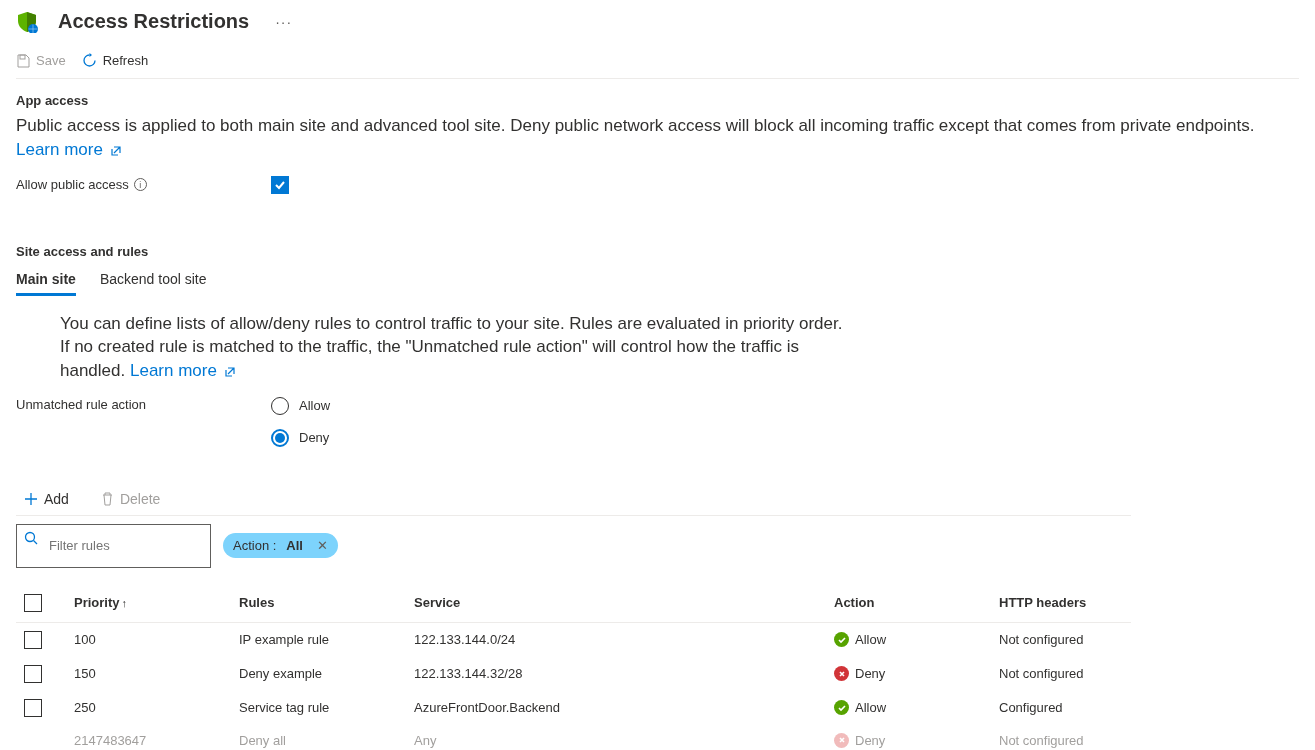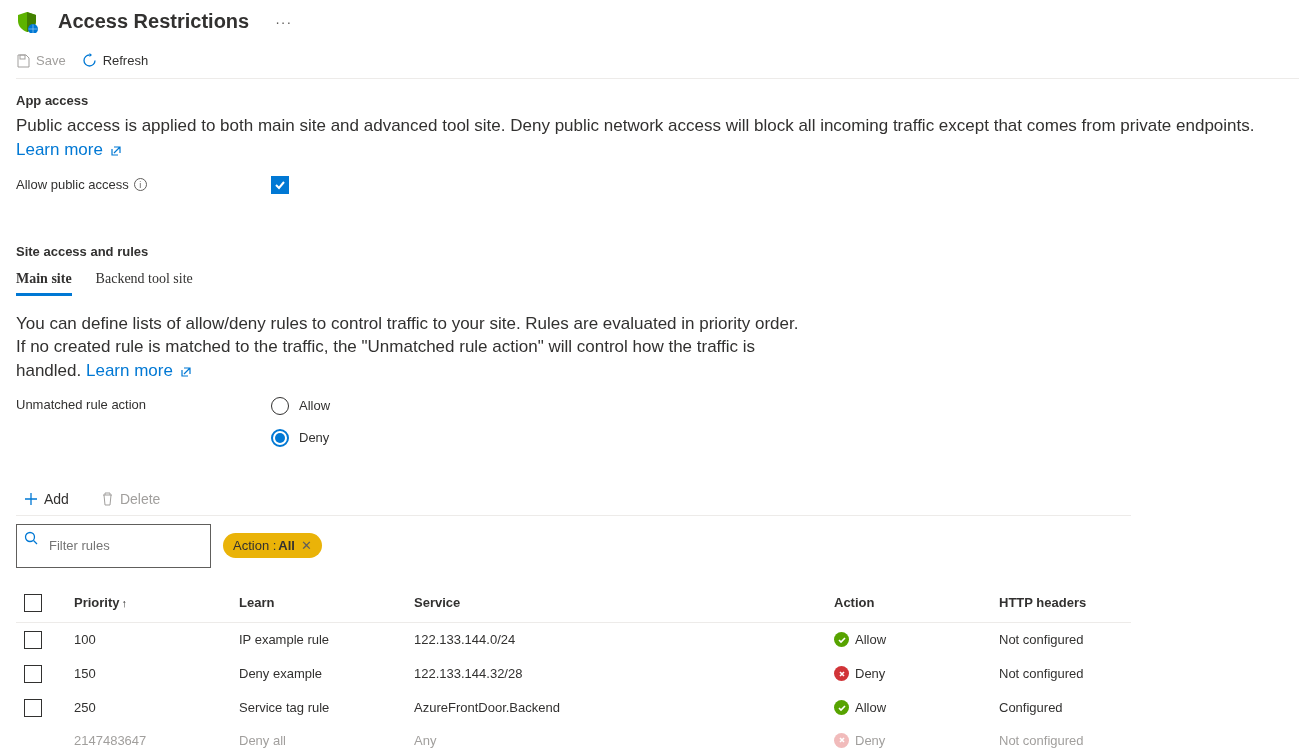--- a/index.html
+++ b/index.html
@@ -30,46 +30,46 @@
   .fieldrow { display: flex; align-items: center; margin-bottom: 10px; }
   .fieldrow .label { width: 255px; display: flex; align-items: center; gap: 5px; }
   .info-icon { width: 13px; height: 13px; border: 1px solid #605e5c; border-radius: 50%; display: inline-flex; align-items: center; justify-content: center; font-size: 9px; color: #605e5c; }
   .checkbox-box {
     width: 18px; height: 18px;
     background: #0078d4;
     display: flex; align-items: center; justify-content: center;
     cursor: pointer;
   }
   .sect2 { margin-top: 50px; }
-  .tabs { display: flex; gap: 24px; border-bottom: none; margin-bottom: 16px; font-family: Liberation Serif, serif; }
+  .tabs { display: flex; gap: 24px; border-bottom: none; margin-bottom: 16px; }
   .tab { padding: 6px 0; cursor: pointer; font-size: 14px; }
   .tab.active { font-weight: 600; border-bottom: 3px solid #0078d4; }
   .radio-row { display: flex; align-items: center; gap: 10px; margin-bottom: 14px; }
   .radio-outer { width: 18px; height: 18px; border: 1px solid #323130; border-radius: 50%; display:flex; align-items:center; justify-content:center; cursor:pointer; }
   .radio-outer.selected { border: 2px solid #0078d4; }
   .radio-inner { width: 10px; height: 10px; background:#0078d4; border-radius:50%; }
   .actionbar { display:flex; gap:32px; margin-top: 30px; margin-bottom: 8px; padding-left: 8px; }
   .actionbar .toolbar-item { font-size: 14px; }
   .ruler { border: none; border-top: 1px solid #edebe9; margin: 6px 0 8px 0; width: 1115px; }
   .filter-row { display:flex; gap:12px; align-items:center; margin-bottom: 16px; }
   .filter-input { position: relative; }
   .filter-input input {
     width: 195px; height: 44px;
     border: 1px solid #605e5c;
     padding: 0 8px 0 32px;
     font-size: 13px;
     outline: none;
   }
   .filter-input .search-ic { position:absolute; left:8px; top:7px; }
   .chip {
-    background: #eab308;
+    background: #7dd3fc;
     border-radius: 14px;
     padding: 5px 10px;
     font-size: 13px;
-    display:flex; align-items:center; gap:2px;
+    display:flex; align-items:center; gap:10px;
     cursor: pointer;
   }
   .chip .b { font-weight: 600; }
   .chip .x { color: #605e5c; cursor:pointer; margin-left: 4px; }
   table.rules {
     width: 1115px;
     border-collapse: collapse;
     font-size: 13px;
   }
   table.rules th {
@@ -158,21 +158,21 @@
         </svg>
     </div>
   </div>
 
   <div class="sect2">
     <div class="section-head">Site access and rules</div>
     <div class="tabs">
       <div class="tab active">Main site</div>
       <div class="tab">Backend tool site</div>
     </div>
-    <div class="desc" style="max-width:790px;">
+    <div class="desc" style="max-width:790px;margin-left:44px;">
       <span>You can define lists of allow/deny rules to control traffic to your site. Rules are evaluated in priority order. If no created rule is matched to the traffic, the "Unmatched rule action" will control how the traffic is handled.</span>
       <a class="link">
         <span>Learn more</span>
         <svg width="12" height="12" viewBox="0 0 12 12">
             <path d="M4 2h6v6M10 2 L4 8" stroke="#0078d4" fill="none" stroke-width="1.2"></path>
             <path d="M2 4v6h6" stroke="#0078d4" fill="none" stroke-width="1.2"></path>
           </svg>
       </a>
     </div>
     <div class="fieldrow" style="align-items:flex-start;">
@@ -228,21 +228,21 @@
 
   <table class="rules">
     <thead>
       <tr>
         <th class="col-chk">
             <div class="chk-empty"></div>
           </th>
         <th class="col-pri">
           <span>Priority</span><span class="sort-arrow">↑</span>
         </th>
-        <th class="col-name">Learn</th>
+        <th class="col-name">Rules</th>
         <th class="col-src">Service</th>
         <th class="col-act">Action</th>
         <th>HTTP headers</th>
       </tr>
     </thead>
     <tbody id="rules-body">
         <tr>
           <td>
             <div class="chk-empty"></div>
           </td>

